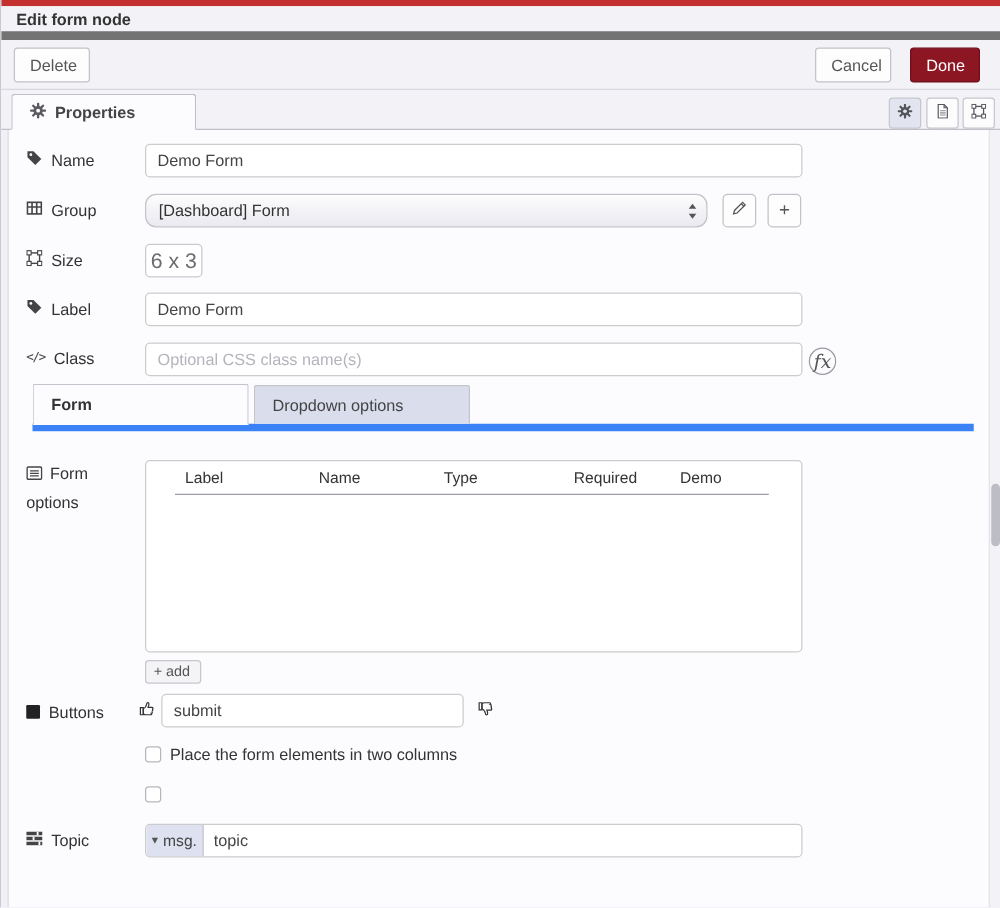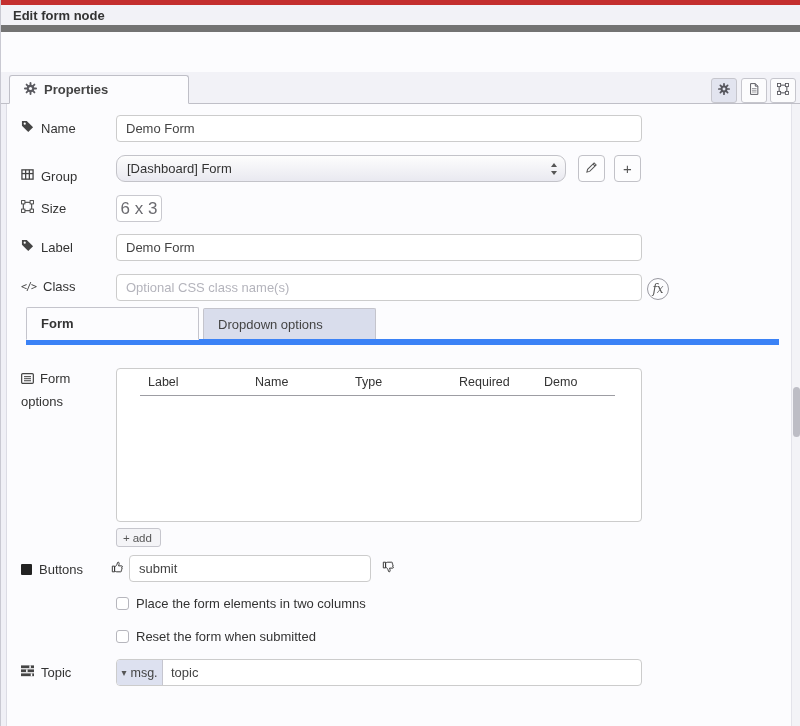--- a/index.html
+++ b/index.html
@@ -29,21 +29,21 @@
   }
   #btn-delete { left:10px; top:6px; width:61px; }
   #btn-cancel { right:88px; top:6px; width:61px; }
   #btn-done   { right:17px; top:6px; width:56px; background:#8c1723; border-color:#6e0f1c; color:#fff; }
   
   .tabbar {
     position:absolute; left:0; top:72px; width:800px; height:32px;
     background:#f2f2f7; border-bottom:1px solid #bfbfc7;
   }
   .proptab {
-    position:absolute; left:8px; bottom:-1px; width:180px; height:29px;
+    position:absolute; left:8px; bottom:-1px; width:148px; height:29px;
     background:#fcfcfe; border:1px solid #bfbfc7; border-bottom:1px solid #fcfcfe;
     border-radius:3px 3px 0 0;
     display:flex; align-items:center; gap:7px; padding-left:14px;
     font-weight:bold; color:#444; cursor:pointer;
   }
   .icbtn {
     position:absolute; top:6px; width:26px; height:25px;
     border:1px solid #c6c6cd; border-radius:3px; background:#fcfcfd;
     display:flex; align-items:center; justify-content:center; cursor:pointer;
   }
@@ -55,21 +55,21 @@
   .content { position:absolute; left:0; top:104px; width:800px; height:622px; background:#fcfcfe; }
   .edge-strip { position:absolute; left:0; top:0; bottom:0; width:6px; background:#f0f0f6; border-right:1px solid #dcdce4; }
   .row-label { position:absolute; display:flex; align-items:center; gap:7px; color:#333; font-size:13px; white-space:nowrap; }
   .ti {
     position:absolute; height:27px; border:1px solid #ccc; border-radius:4px;
     background:#fff; color:#444; font-size:13px; font-family:inherit; padding:0 9px;
   }
   .ti::placeholder { color:#b4b4bc; }
   #lbl-name   { left:20px; top:16px; }
   #inp-name   { left:115px; top:11px; width:526px; }
-  #lbl-group  { left:20px; top:56px;margin-top:8px; }
+  #lbl-group  { left:20px; top:56px; }
   .selbox {
     position:absolute; left:115px; top:51px; width:450px; height:27px;
     border:1px solid #c3c3c9; border-radius:9px; cursor:pointer;
     background:linear-gradient(#fdfdfd,#e9e9f0);
     display:flex; align-items:center; padding:0 26px 0 10px; color:#333;
   }
   .selbox .arrows { position:absolute; right:7px; top:6px; }
   .sqbtn {
     position:absolute; width:27px; height:27px; border:1px solid #c2c2c8; border-radius:4px;
     background:#fdfdfe; display:flex; align-items:center; justify-content:center;
@@ -85,21 +85,21 @@
   }
   #lbl-label { left:20px; top:135px; }
   #inp-label { left:115px; top:130px; width:526px; }
   #lbl-class { left:20px; top:175px; }
   #inp-class { left:115px; top:170px; width:526px; }
   .code-ico { font-family:"DejaVu Sans Mono",monospace; font-size:10px; color:#444; letter-spacing:-1px; }
   .fx-badge {
     position:absolute; left:646px; top:174px; width:22px; height:22px;
     border:1px solid #9a9aa2; border-radius:50%; background:transparent;
     display:flex; align-items:center; justify-content:center;
-    font-family:"DejaVu Serif",serif; font-style:italic; font-size:12px; color:#555; cursor:pointer;
+    font-family:"DejaVu Serif",serif; font-style:italic; font-size:15px; color:#555; cursor:pointer;
   }
   
   .subtabs { position:absolute; left:25px; top:209px; width:753px; height:32px; border-bottom:6px solid #3b82f6; }
   .subtab { position:absolute; width:173px; cursor:pointer; display:flex; align-items:center; padding-left:14px; font-size:13px; }
   .subtab.active {
     left:0; bottom:-1px; height:33px; background:#fcfcfe;
     border:1px solid #c4c4cc; border-bottom:1px solid #fcfcfe;
     font-weight:bold; color:#333; border-radius:2px 2px 0 0;
   }
   .subtab.inactive {
@@ -156,20 +156,25 @@
 <body>
 
 <div id="app">
 
   <div class="redbar"></div>
 
   <div class="hdr">
     <span>Edit form node</span>
   </div>
 
+  <div class="btnbar">
+    <button class="btn" id="btn-delete">Delete</button>
+    <button class="btn" id="btn-cancel">Cancel</button>
+    <button class="btn" id="btn-done">Done</button>
+  </div>
 
   <div class="tabbar">
     <div class="proptab">
       <span>
         <svg viewBox="0 0 14 14" width="13" height="13">
             <g fill="#5a5a60">
               <rect x="6" y="0" width="2" height="14" rx="1"></rect>
               <rect x="6" y="0" width="2" height="14" rx="1" transform="rotate(45 7 7)"></rect>
               <rect x="6" y="0" width="2" height="14" rx="1" transform="rotate(90 7 7)"></rect>
               <rect x="6" y="0" width="2" height="14" rx="1" transform="rotate(135 7 7)"></rect>
@@ -347,21 +352,20 @@
           </g>
         </svg>
     </span>
 
     <div class="opt-row" id="opt-1">
       <span class="cb"></span>
       <span>Place the form elements in two columns</span>
     </div>
     <div class="opt-row" id="opt-2">
       <span class="cb"></span>
-      <span>Reset the form when submitted</span>
     </div>
 
     <div class="row-label" id="lbl-topic">
       <span><svg viewBox="0 0 14 14" width="13" height="13">
             <g fill="#444">
               <rect x="0" y="1.5" width="14" height="3"></rect>
               <rect x="0" y="5.8" width="14" height="3"></rect>
               <rect x="0" y="10.1" width="14" height="3"></rect>
             </g>
             <g fill="#fcfcfe">

